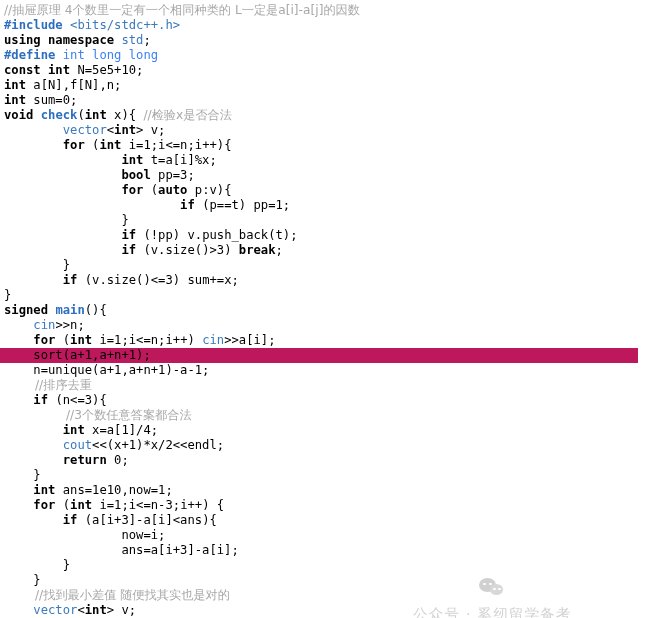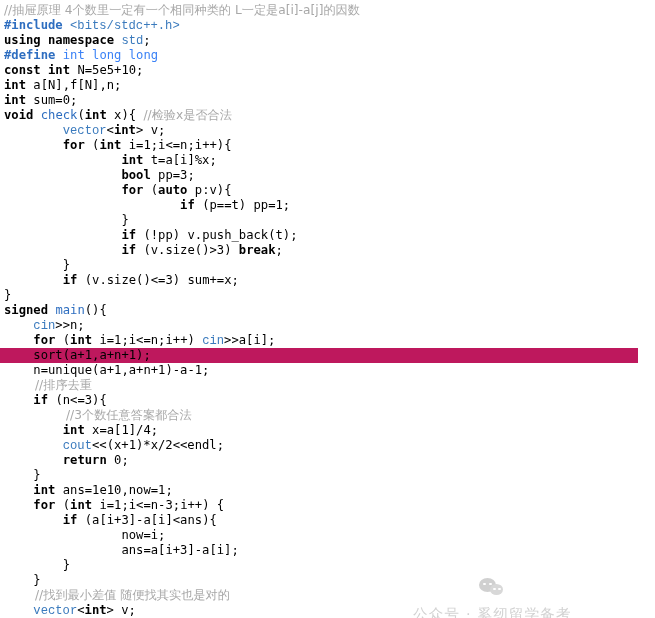--- a/index.html
+++ b/index.html
@@ -36,22 +36,22 @@
 
   .code-line.highlight {
     background: #be185d;
   }
 
   
   .tok-plain    { color: #000000; }
   .tok-kw       { color: #000000; font-weight: bold; }
   .tok-pre      { color: #2e6ec0; font-weight: bold; margin-top: 28px; }
   .tok-type     { color: #3b82f6; }
-  .tok-lib      { color: #3a7abd; font-family: Liberation Mono, monospace; }
-  .tok-fn       { color: #2e6ec0; font-weight: normal; }
+  .tok-lib      { color: #3a7abd; }
+  .tok-fn       { color: #2e6ec0; font-weight: bold; }
   .tok-comment  { color: #a8a8a8; }
 
   .cn-code {
     font-family: "DejaVu Sans", "Liberation Sans", sans-serif;
   }
 
   
   #watermark {
     position: absolute;
     left: 413px;

